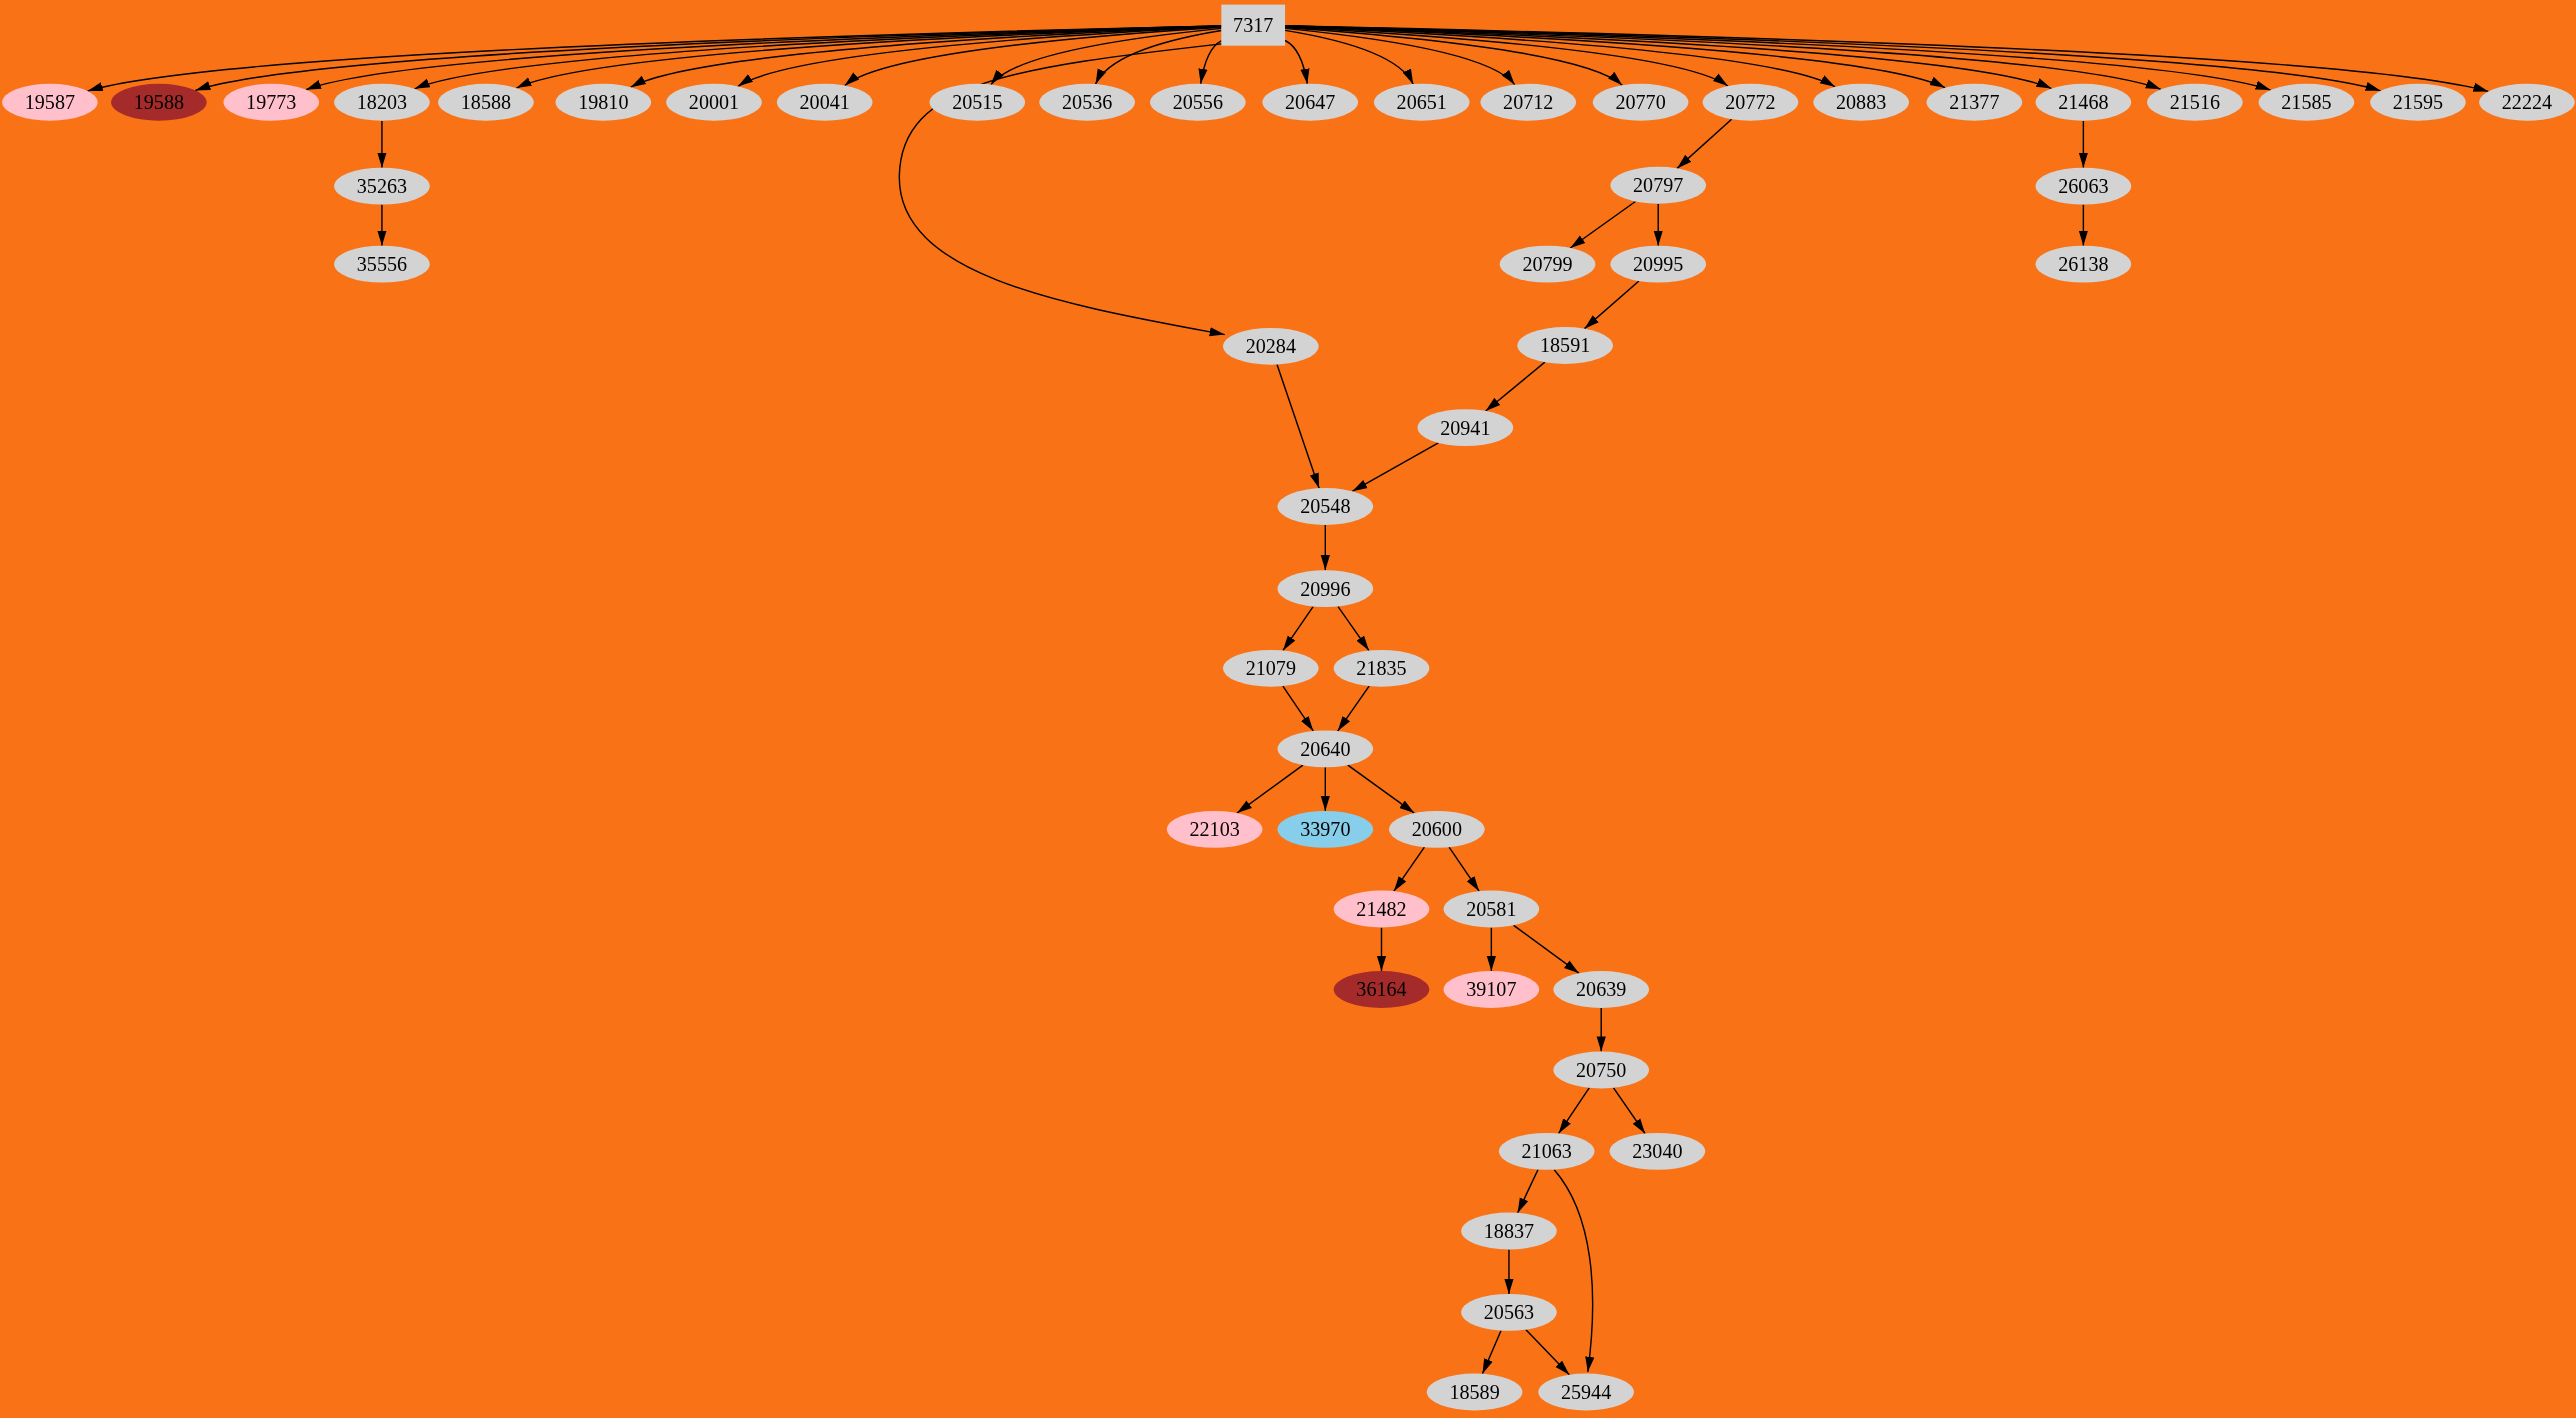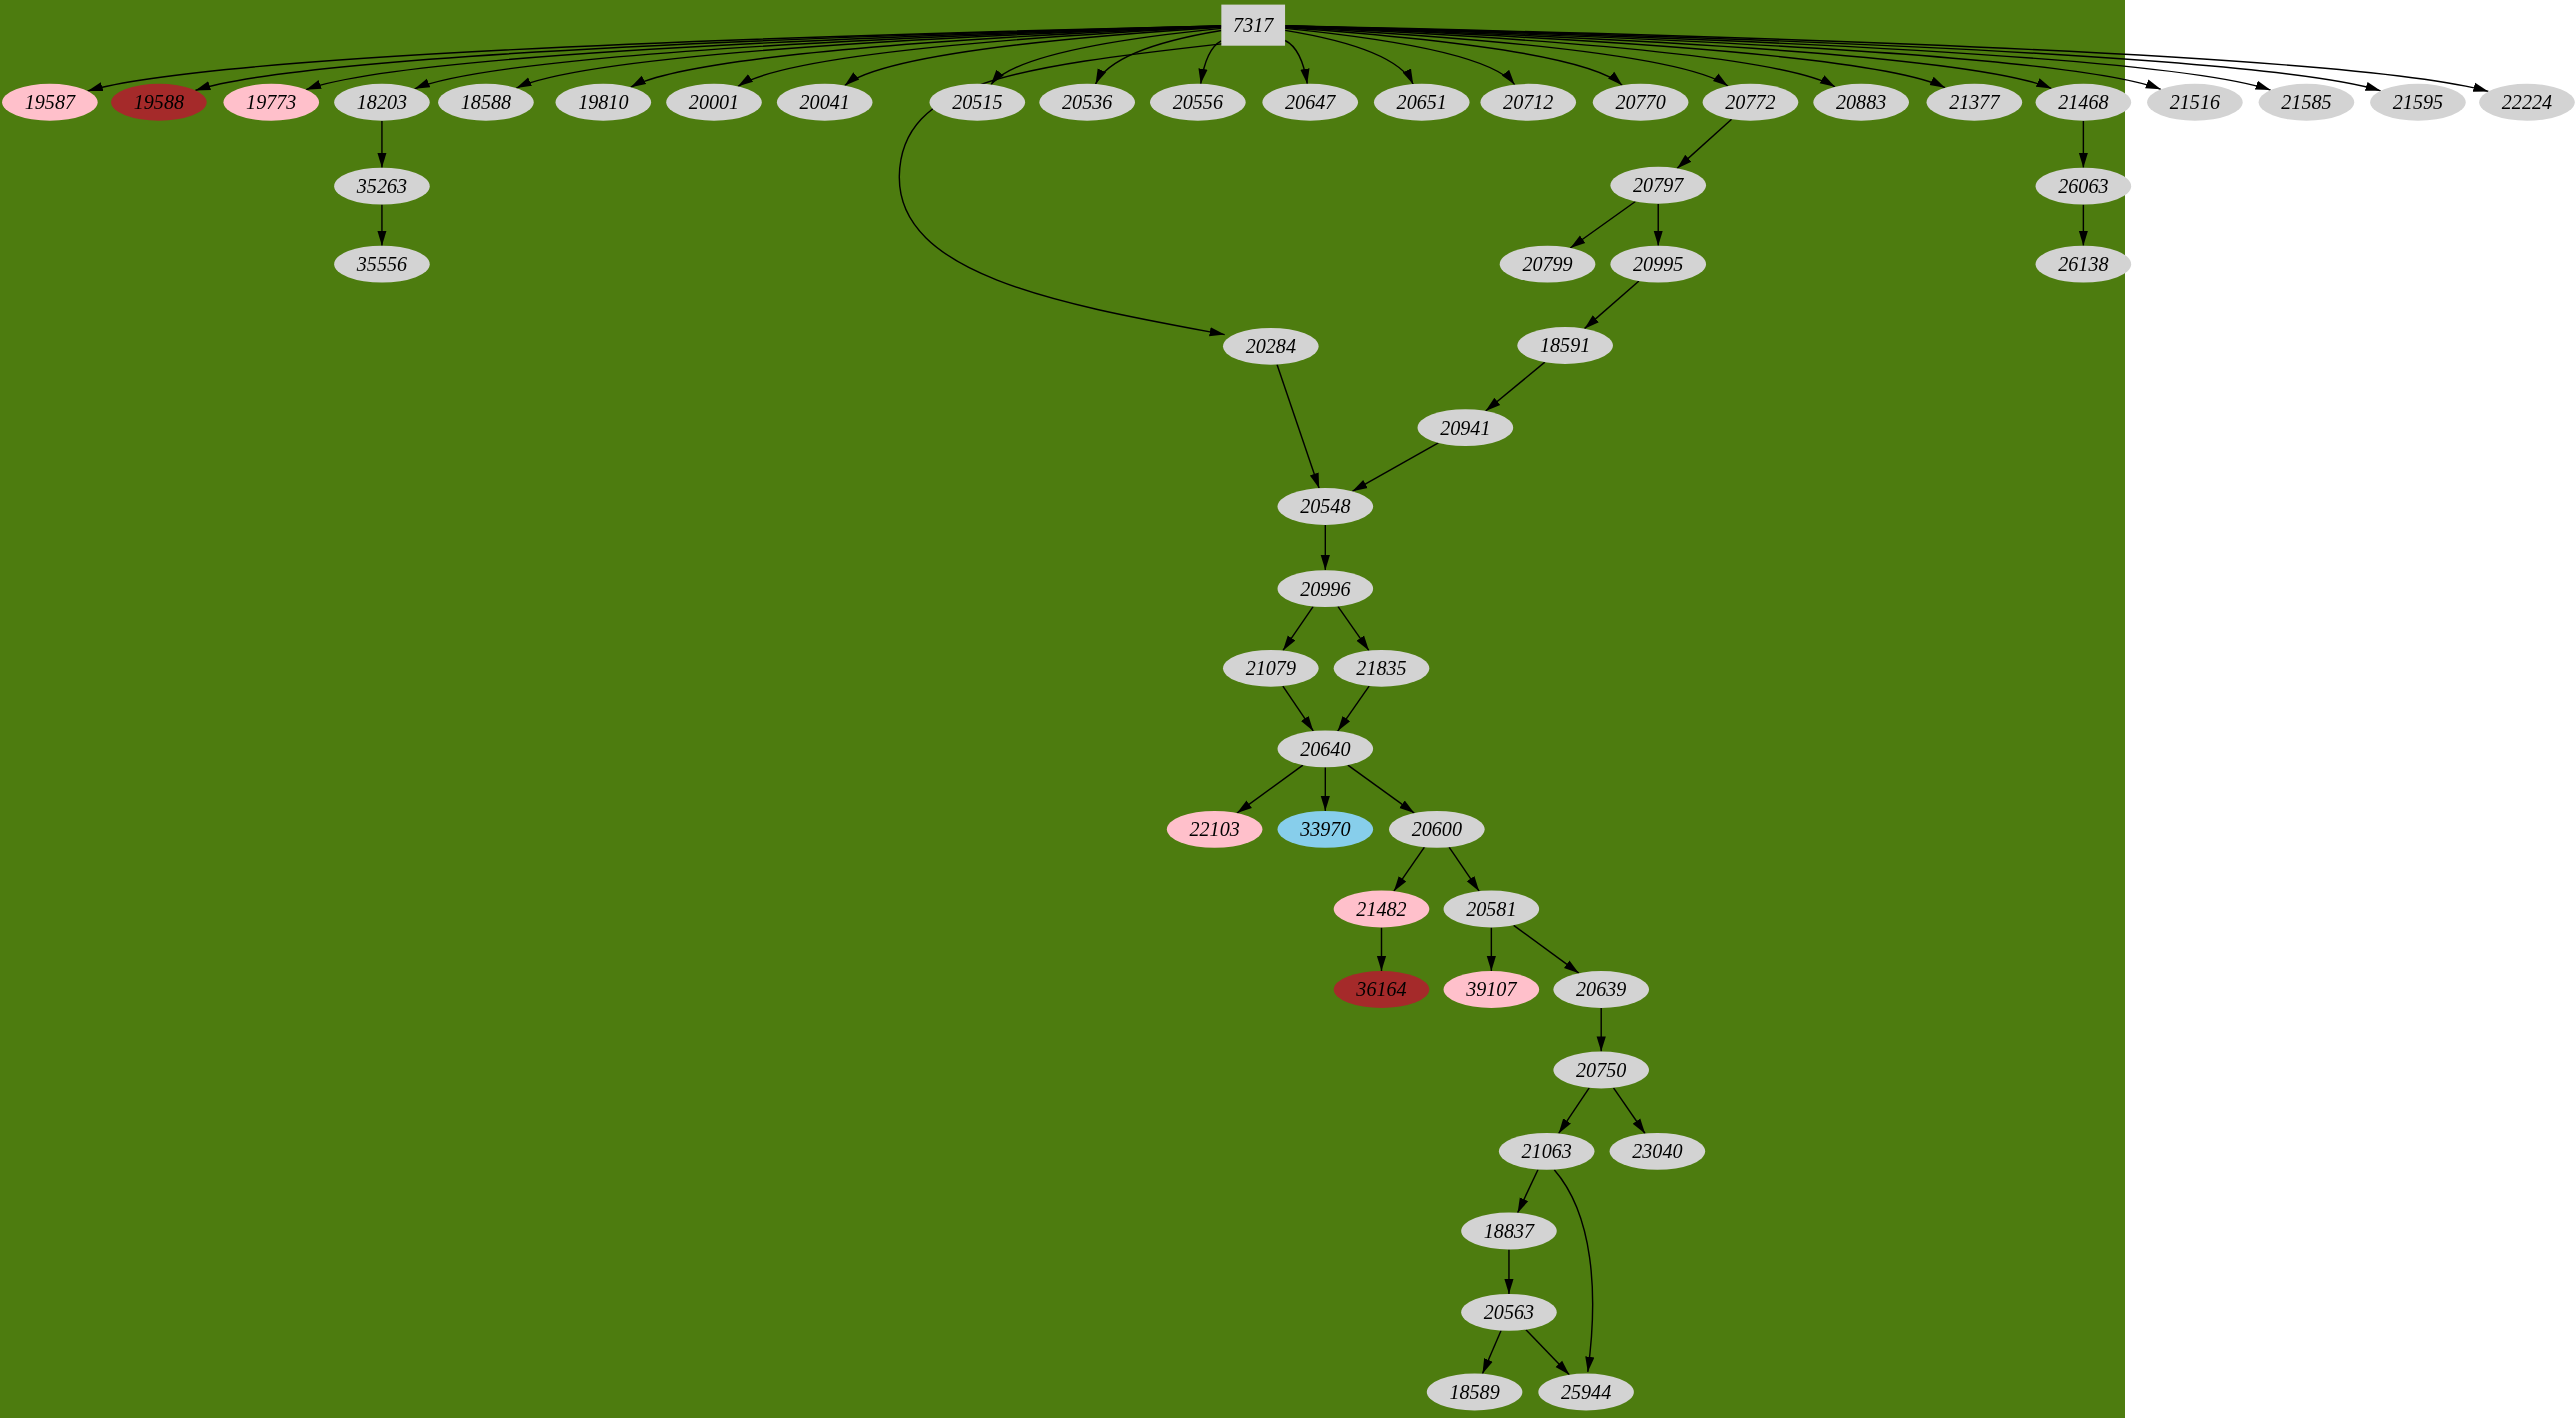--- a/index.html
+++ b/index.html
@@ -1,16 +1,16 @@
 <!DOCTYPE html>
 <html style="font-size:13.4px"><head>
 <meta charset="utf-8">
 <style>
   html, body { margin: 0; padding: 0; background: #ffffff; }
-  #canvas { position: relative; width: 2125px; height: 1418px; background: #4d7c0f; font-style: italic; }
+  #canvas { position: relative; width: 2576px; height: 1418px; background: #f97316; }
   svg { display: block; }
   .edge { fill: none; stroke-width: 1.7px; }
   .node-label {
     font-family: "Liberation Serif", "DejaVu Serif", serif;
     font-size: 24px;
     fill: #000000;
     text-anchor: middle;
   }
 </style>
 </head>

